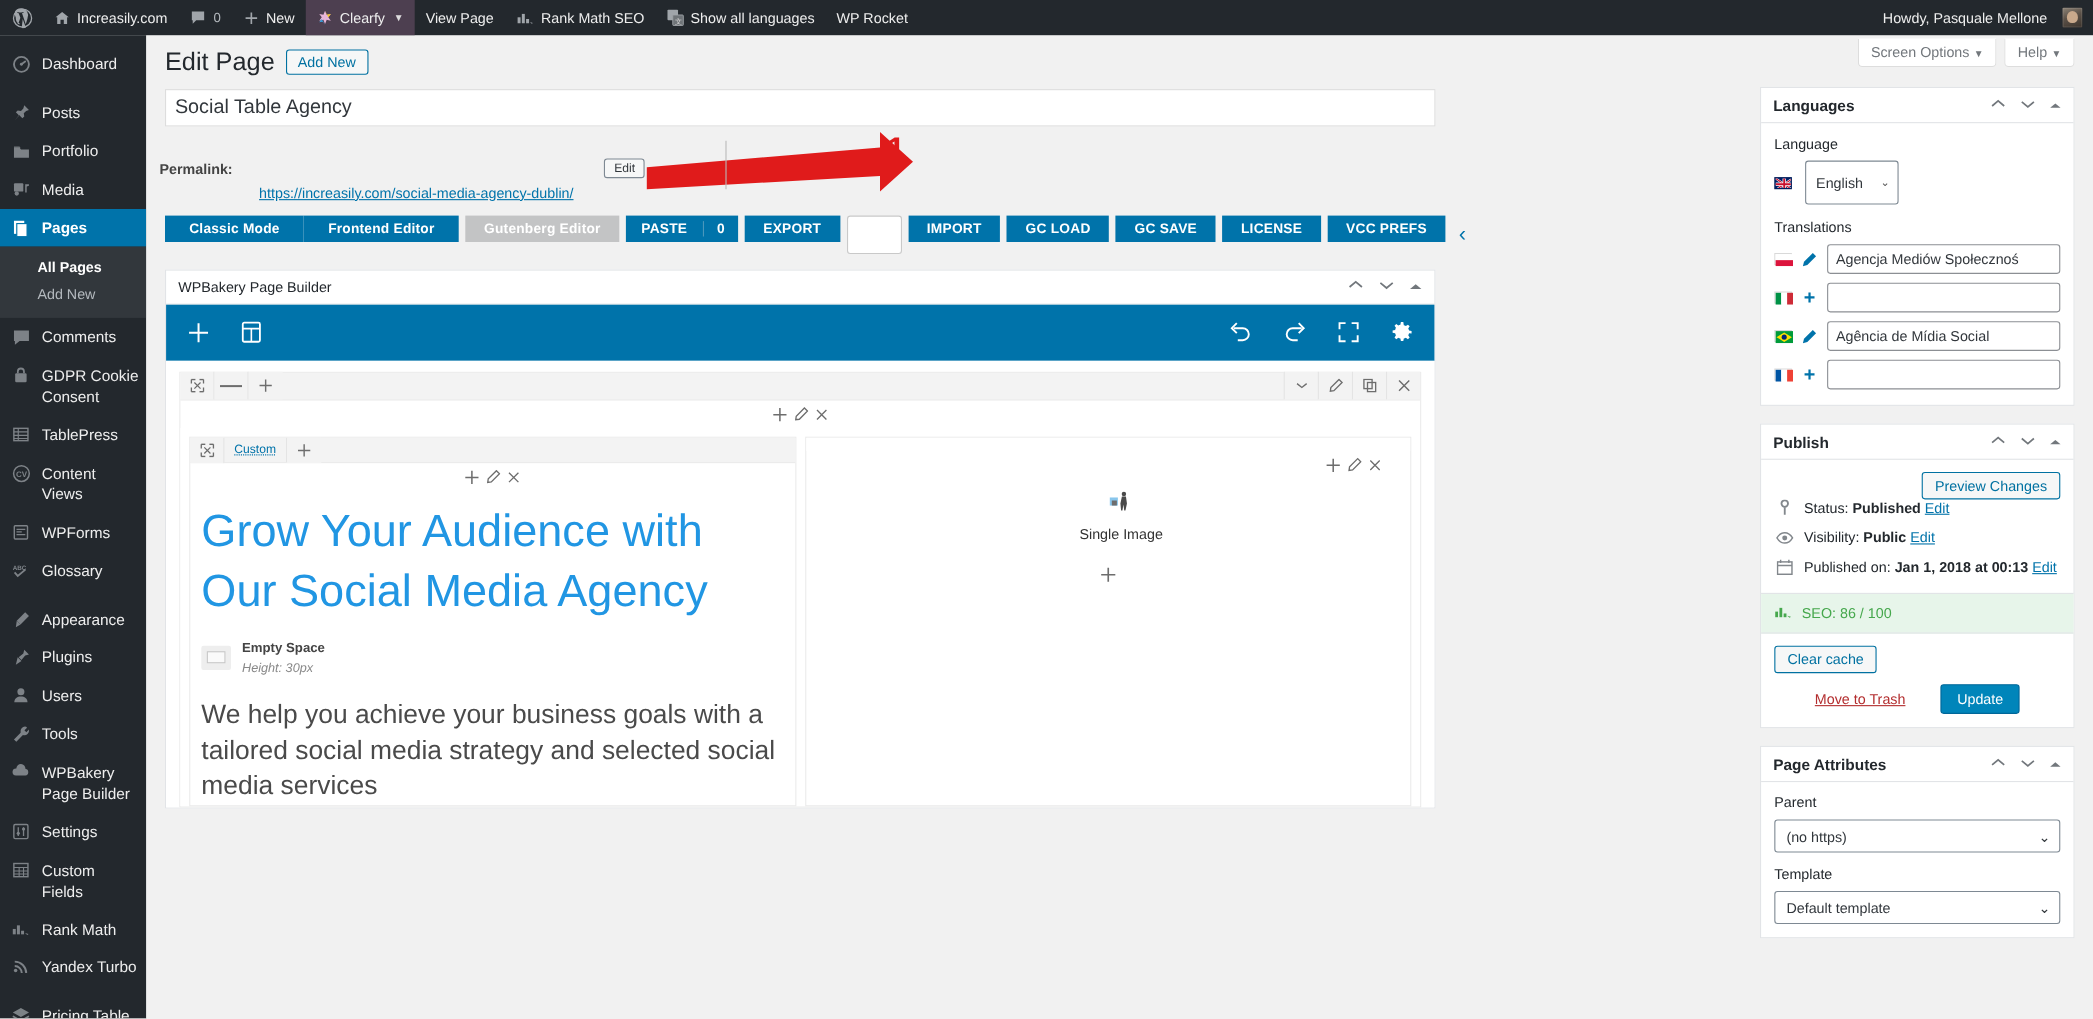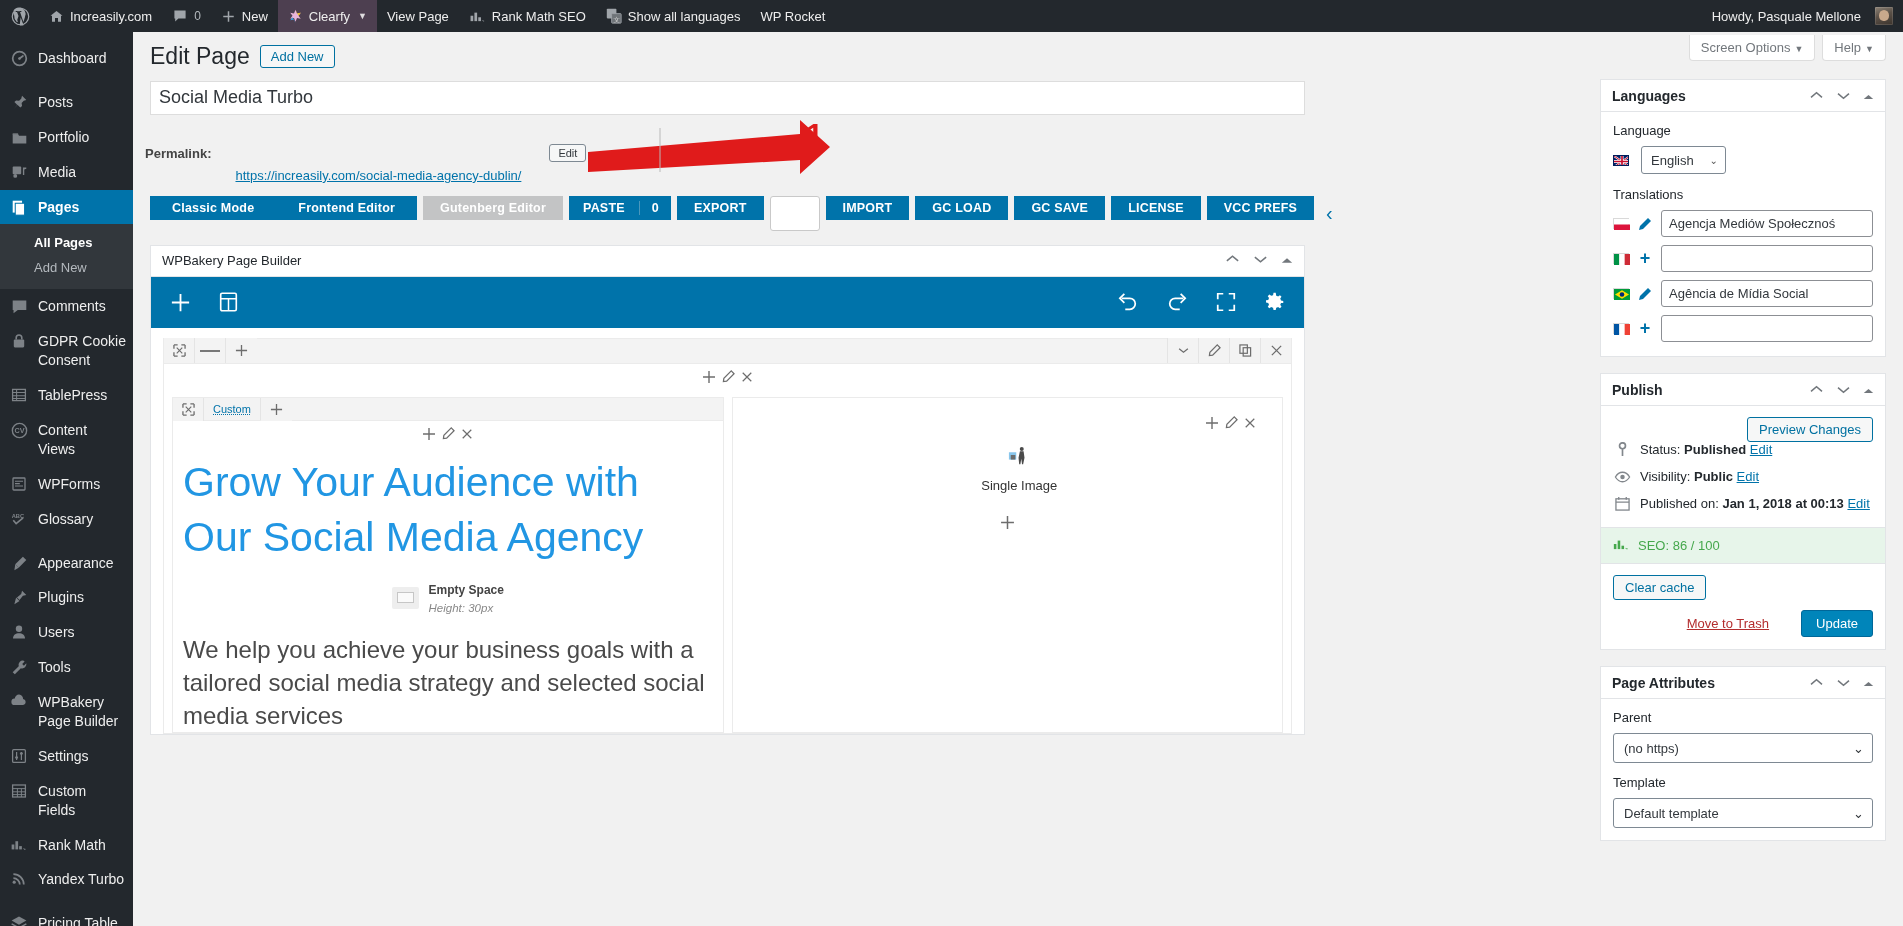--- a/index.html
+++ b/index.html
@@ -164,21 +164,21 @@
   .elem-ctrls {
     display:flex; gap: 6px; justify-content:center; align-items:center;
     padding: 6px 0 2px 0; color:#6d6d6d; font-size: 14px;
   }
   .elem-ctrls.right-al { justify-content:flex-end; padding-right: 26px; }
 
   .big-heading {
     color: #2196e3; font-size: 41px; line-height: 1.35; font-weight: 400;
     padding: 9px 10px 0 10px; font-family: "Liberation Sans", sans-serif;
   }
-  .empty-space-el { display:flex; align-items:center; gap: 10px; padding: 14px 10px 0 10px; justify-content: center; }
+  .empty-space-el { display:flex; align-items:center; gap: 10px; padding: 14px 10px 0 10px; }
   .es-thumb {
     width: 27px; height: 22px; background:#eee; border-radius:2px;
     display:flex; align-items:center; justify-content:center;
   }
   .es-thumb i { display:block; width:17px; height:11px; border:1px solid #c6c6c6; background:#fafafa; }
   .es-name { font-size: 12px; font-weight: 700; color:#444; line-height:1.35; }
   .es-meta { font-size: 11.5px; font-style: italic; color:#888; line-height:1.35; }
   .body-copy {
     font-size: 24px; line-height: 1.36; color: #4a4a4a; padding: 18px 10px 0 10px;
   }
@@ -200,21 +200,21 @@
     padding: 0 11px; border-bottom: 1px solid #e2e4e7;
   }
   .pb-title { font-size: 14px; font-weight: 600; color:#23282d; }
   .pb-handles { display:flex; align-items:center; gap: 12px; color:#72777c; }
   .pb-body { padding: 11px 12px 12px 12px; }
 
   .fld-label { font-size: 13px; color:#23282d; margin-bottom: 8px; display:block; }
   .lang-row { display:flex; align-items:center; gap: 12px; margin-bottom: 13px; }
   .flag { width: 16px; height: 11px; flex:0 0 16px; border: 1px solid rgba(0,0,0,.15); }
   .sel {
-    border:1px solid #7e8993; border-radius:3px; background:#fff; height: 28px;
+    border:1px solid #7e8993; border-radius:3px; background:#fff; height: 40px;
     display:flex; align-items:center; justify-content:space-between;
     padding: 0 7px 0 9px; font-size: 13px; color:#32373c; min-width: 85px;
   }
   .sel .car { font-size: 10px; color:#555; margin-left: 10px; }
   .tr-row { display:flex; align-items:center; gap: 9px; margin-bottom: 8px; }
   .tr-inp {
     flex:1; height: 27px; border:1px solid #8c8f94; border-radius:3px; background:#fff;
     font-size: 13px; color:#32373c; padding: 0 7px; display:flex; align-items:center;
     overflow:hidden; white-space:nowrap;
   }
@@ -228,21 +228,21 @@
   .pub-row { display:flex; align-items:center; gap: 9px; font-size: 13px; color:#23282d; margin-bottom: 12px; }
   .pub-row .ic { width: 18px; display:flex; justify-content:center; color:#82878c; }
   .pub-row b { font-weight: 700; }
   .pub-row a { color:#0073aa; text-decoration: underline; }
   .seo-bar {
     background:#e7f5ea; border-top:1px solid #e2e4e7; border-bottom:1px solid #e2e4e7;
     padding: 9px 12px; display:flex; align-items:center; gap:8px;
     font-size: 13px; color:#46a84d;
   }
   .pub-foot { padding: 11px 12px 12px 12px; display:flex; flex-direction:column; gap: 10px; }
-  .pub-foot-row { display:flex; align-items:center; justify-content:flex-end;gap:32px; }
+  .pub-foot-row { display:flex; align-items:center; justify-content:center;gap:32px; }
   .trash-link { color:#b32d2e; text-decoration: underline; font-size: 13px; }
   .btn-primary {
     background:#0085ba; border:1px solid #006799; color:#fff; border-radius:3px;
     padding: 5px 14px; font-size: 13px; font-weight: 400;
   }
   .sel-wide {
     width: 100%; height: 30px; border:1px solid #7e8993; border-radius:3px; background:#fff;
     display:flex; align-items:center; justify-content:space-between; padding: 0 8px 0 10px;
     font-size: 13px; color:#32373c;
   }
@@ -575,21 +575,21 @@
       <span>Help</span><span class="caret">▼</span>
     </div>
   </div>
 
   <div class="page-head">
     <span class="page-title">Edit Page</span>
     <span class="add-new-btn">Add New</span>
   </div>
 
   <div class="title-wrap">
-    <div class="title-input" placeholder="Enter title here">Social Media Turbo</div>
+    <div class="title-input" placeholder="Enter title here">Social Table Agency</div>
   </div>
 
   <div class="permalink-row">
     <span class="permalink-label">Permalink:</span>
     <span class="permalink-url">https://increasily.com/social-media-agency-dublin/</span>
     <span class="edit-slug-btn">Edit</span>
   </div>
 
   <div class="vc-buttons">
     <div class="vcb mode">Classic Mode</div>

